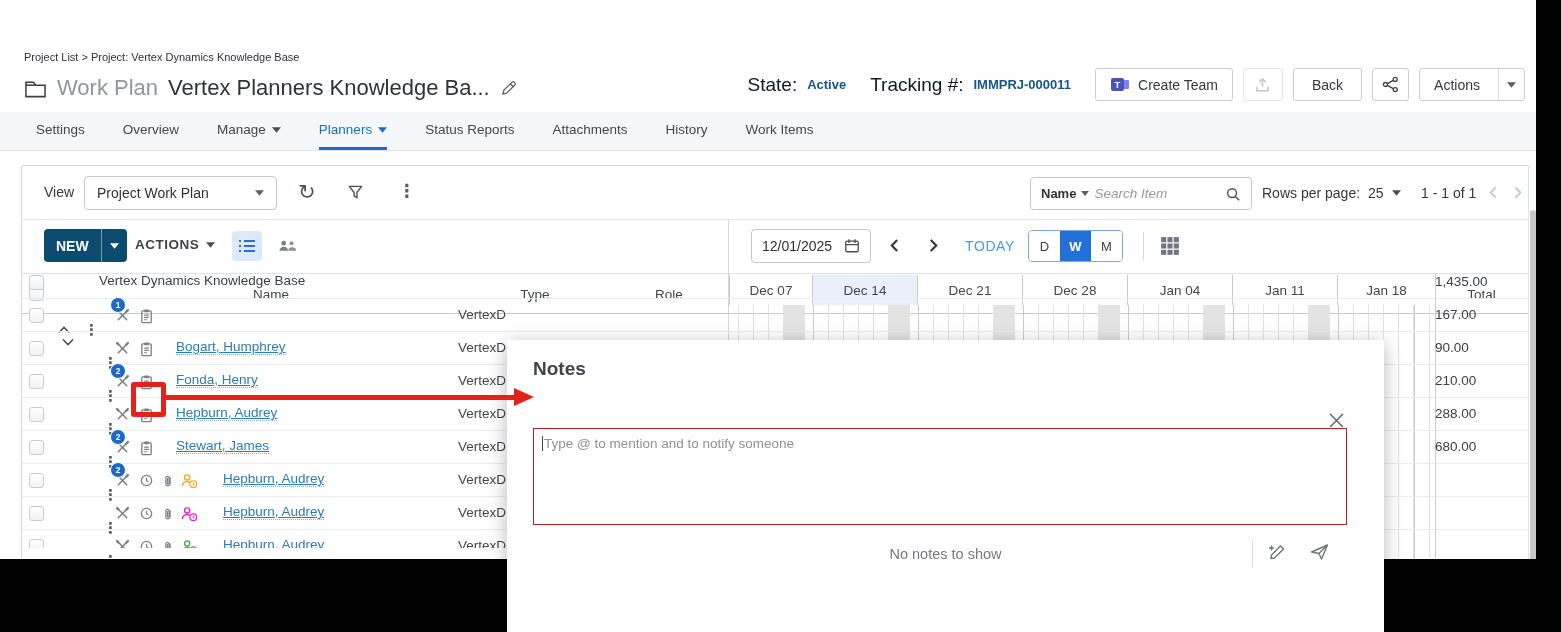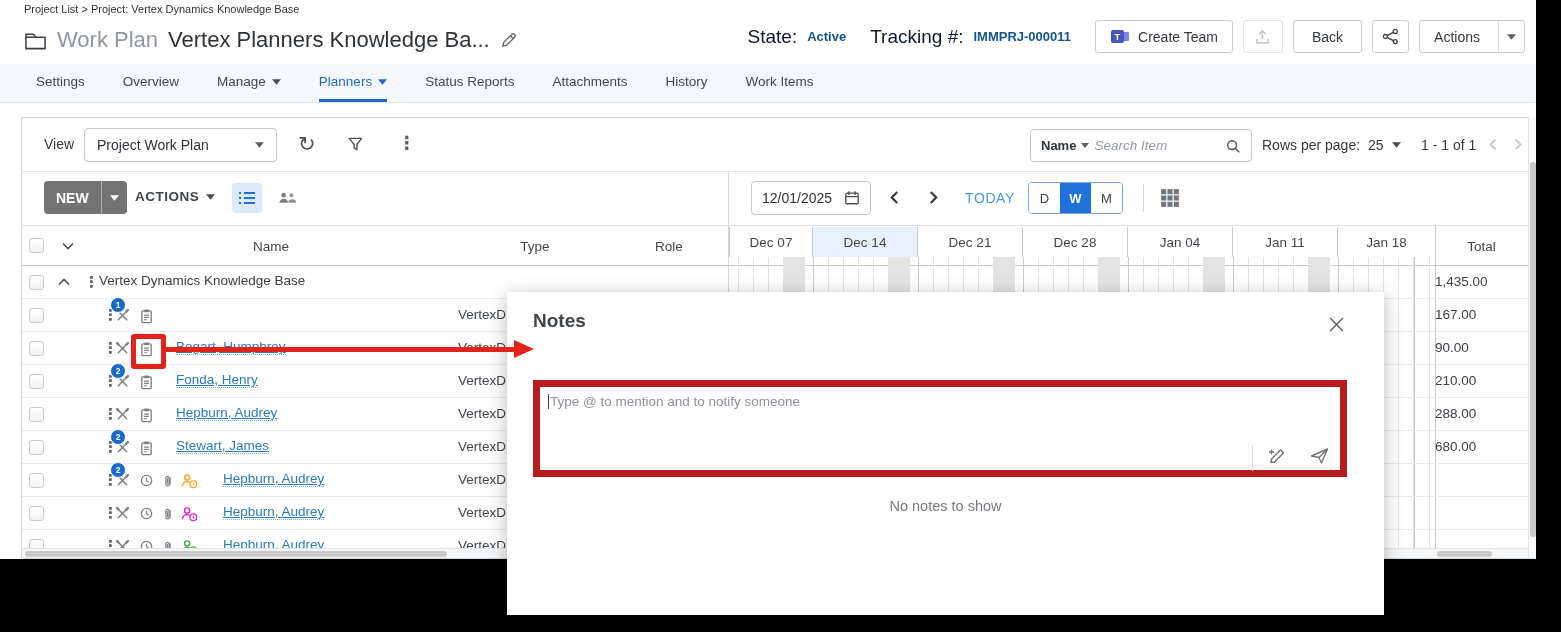--- a/index.html
+++ b/index.html
@@ -1,18 +1,18 @@
 <!DOCTYPE html>
 <html><head>
 <meta charset="utf-8">
 <style>
   html,body{margin:0;padding:0;background:#000;}
   #screen{position:relative;width:1561px;height:632px;background:#fff;overflow:hidden;
     font-family:"Liberation Sans","DejaVu Sans",sans-serif;color:#33383d;}
-  .abs{position:absolute;box-sizing:border-box;}
+  .abs{position:absolute;box-sizing:border-box;margin-top:48px;}
   .flex{display:flex;align-items:center;}
   
   .breadcrumb{left:24px;top:3px;font-size:11px;color:#2e3338;}
   .titlebar{left:24px;top:24px;height:32px;gap:10px;}
   .sect{font-size:22px;color:#8f969c;}
   .ttl{font-size:22px;color:#2e3338;}
   .hdr-right{right:36px;top:20px;height:33px;gap:10px;}
   .lab{font-size:19px;color:#0f172a;}
   .val{font-size:13px;color:#15548c;font-weight:bold;}
   .btn{display:flex;align-items:center;justify-content:center;background:#fff;border:1px solid #c9ced4;
@@ -26,21 +26,21 @@
   .tab.active{color:#1e6bc0;border-bottom-color:#1e6bc0;font-weight:normal;}
   
   .panel{left:21px;top:117px;width:1515px;height:442px;border:1px solid #d3d7db;border-radius:2px;background:#fff;}
   .hline{background:#e4e7ea;height:1px;}
   .vline{background:#d3d7db;width:1px;}
   .select{border:1px solid #c2c8ce;border-radius:4px;background:#fff;display:flex;align-items:center;
     justify-content:space-between;padding:0 12px;font-size:14px;color:#2e3338;box-sizing:border-box;}
   .ckb{position:absolute;width:15px;height:15px;border:1px solid #c6ccd2;border-radius:3px;
     background:linear-gradient(#fff,#f1f2f4);box-sizing:border-box;}
   .kebab{font-size:15px;color:#596066;font-weight:bold;line-height:15px;}
-  .new-btn{left:44px;top:181px;height:33px;background:#737373;border-radius:4px;color:#fff;
+  .new-btn{left:44px;top:181px;height:33px;background:#0c4a6e;border-radius:4px;color:#fff;
     font-weight:bold;font-size:14px;display:flex;align-items:center;}
   .seg{display:flex;border:1px solid #7ea7dd;border-radius:4px;overflow:hidden;height:32px;}
   .seg div{width:31px;display:flex;align-items:center;justify-content:center;font-size:13px;color:#3c4248;background:#fff;}
   .seg div.on{background:#2270da;color:#fff;font-weight:bold;}
   .iconbtn{display:flex;align-items:center;justify-content:center;width:30px;height:30px;border-radius:4px;}
   
   .gridhead{left:22px;top:227px;width:1506px;height:39px;border-bottom:1px solid #c6cbd0;box-sizing:border-box;}
   .collab{position:absolute;top:12px;font-size:13.5px;color:#41474d;text-align:center;}
   .wk{position:absolute;top:0;height:30px;border-left:1px solid #c6cbd0;display:flex;align-items:center;
     justify-content:center;font-size:13.5px;color:#41474d;box-sizing:border-box;}
@@ -61,21 +61,21 @@
   .ric{position:absolute;top:9px;}
   .person-orange{color:#f5a623;}.person-magenta{color:#ea1fd4;}.person-green{color:#3fae49;}
   
   .sb-track-h{left:22px;top:548px;width:1506px;height:10px;background:#f5f6f8;border-top:1px solid #e3e6e9;}
   .thumb{position:absolute;background:#c9c9c9;border-radius:4px;}
   .sb-track-v{left:1528px;top:117px;width:8px;height:441px;background:#fafbfc;border-left:1px solid #e0e4e7;}
   
   .dialog{left:507px;top:292px;width:877px;height:323px;background:#fff;z-index:40;
     box-shadow:0 4px 18px rgba(0,0,0,.28);}
   .dlg-title{position:absolute;left:26px;top:18px;font-size:19px;font-weight:bold;color:#3f444a;}
-  .notebox{position:absolute;left:26px;top:88px;width:814px;height:97px;border:7px solid #b91c1c;box-sizing:border-box;}
+  .notebox{position:absolute;left:26px;top:88px;width:814px;height:97px;border:1px solid #b91c1c;box-sizing:border-box;}
   .ph{position:absolute;left:8px;top:7px;font-size:13.5px;color:#8d9298;}
   .caret-bar{display:inline-block;width:1px;height:15px;background:#444;vertical-align:-3px;margin-right:1px;}
   .alertsel{position:absolute;left:585px;top:151px;width:146px;height:30px;border:1px solid #c2c8ce;
     border-radius:3px;display:flex;align-items:center;box-sizing:border-box;}
   .empty-msg{position:absolute;left:0;top:206px;width:100%;text-align:center;font-size:14.5px;color:#75797e;}
   
   .blk{background:#000;position:absolute;}
   .red-box{left:131px;top:334px;width:35px;height:35px;border:5px solid #e32219;border-radius:3px;z-index:45;}
   .red-shaft{left:166px;top:347px;width:348px;height:5px;background:#e32219;z-index:45;}
   .red-head{left:514px;top:340px;width:0;height:0;border-left:20px solid #e32219;

